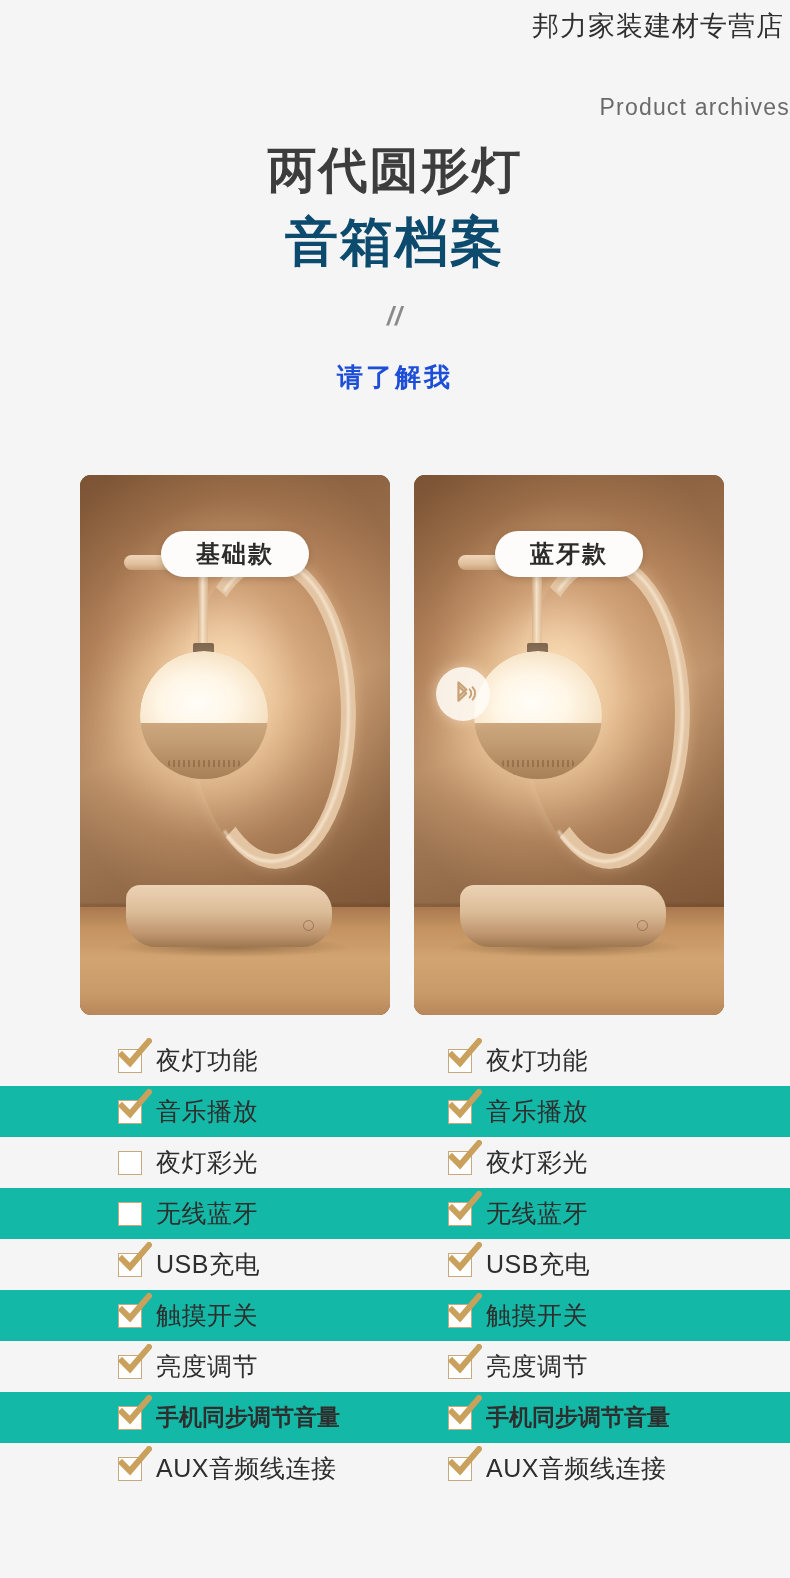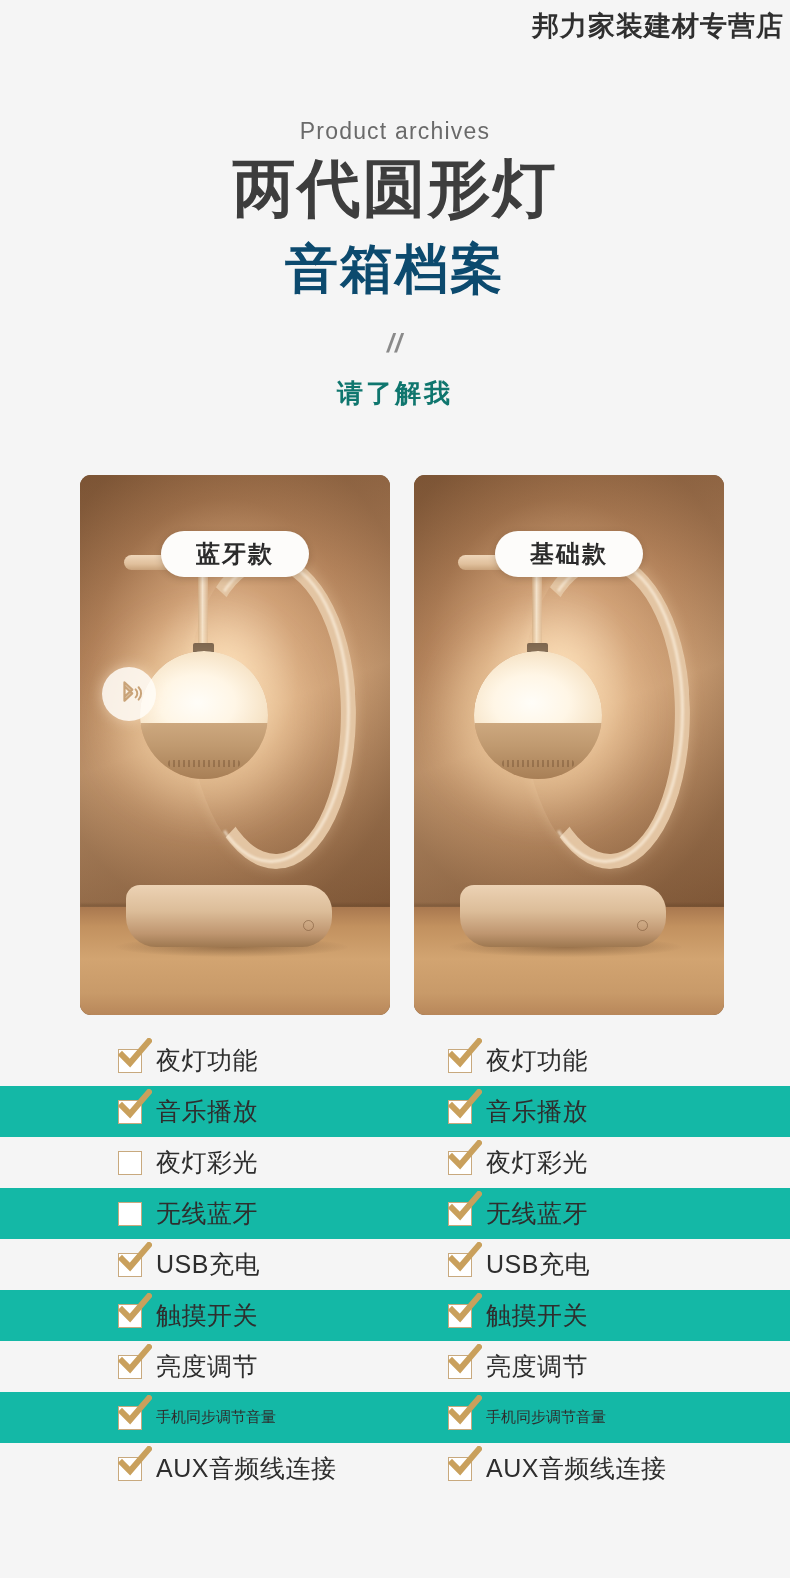--- a/index.html
+++ b/index.html
@@ -23,69 +23,70 @@
     top: 0; left: 0;
     width: 790px;
     height: 52px;
     display: flex;
     align-items: center;
     justify-content: flex-end;
     padding-right: 6px;
   }
   .shop-name {
     font-size: 27px;
-    font-weight: bold;
+    font-weight: normal;
     color: #2f2f2f;
     letter-spacing: 1px;
     white-space: nowrap;
   }
 
   
   .title-block {
     position: absolute;
     top: 52px; left: 0;
     width: 790px;
     text-align: center;
   }
   .eyebrow {
     font-size: 23px;
     color: #6a6a6a;
     letter-spacing: 1.2px;
-    margin-top: 66px;
+    margin-top: 42px;
     font-weight: normal;
+    text-align: right;
   }
   .headline {
-    font-size: 63px;
+    font-size: 49px;
     font-weight: bold;
     color: #3d3d3d;
     letter-spacing: 2px;
     line-height: 1.38;
-    margin-top: 0;
+    margin-top: 16px;
   }
   .headline-2 {
     font-size: 53px;
     font-weight: bold;
     color: #0c4a6e;
     letter-spacing: 2px;
     line-height: 1.38;
   }
   .slashes {
     font-size: 25px;
     color: #8a8a8a;
     font-style: italic;
     font-weight: bold;
     margin-top: 24px;
     letter-spacing: 1px;
   }
   .tagline {
     font-size: 26px;
-    color: #0f766e;
+    color: #1d4ed8;
     font-weight: bold;
     letter-spacing: 3px;
-    margin-top: 18px;
+    margin-top: 29px;
   }
 
   
   .photo-row {
     position: absolute;
     top: 475px;
     left: 80px;
     width: 644px;
     height: 540px;
     display: flex;
@@ -346,22 +347,23 @@
   }
 
   .feat-label {
     font-size: 25px;
     color: #2e2e2e;
     font-weight: 500;
     letter-spacing: 0.5px;
     white-space: nowrap;
   }
   .feat-label.compact {
-    font-size: 15px;
+    font-size: 23px;
     letter-spacing: 0px;
+    font-weight: bold;
   }
 </style>
 </head>
 <body>
 
 <div class="page">
 
   <div class="shop-header">
     <div class="shop-name">邦力家装建材专营店</div>
   </div>
@@ -392,30 +394,22 @@
         <div class="sphere">
           <div class="sphere-top"></div>
           <div class="sphere-bottom"></div>
           <div class="sphere-grille"></div>
         </div>
         <div class="base">
           <div class="base-dot"></div>
         </div>
       </div>
 
-      <div class="bt-badge">
-        <svg width="34" height="34" viewBox="0 0 34 34" aria-hidden="true">
-          <path d="M12.5 9.2 L20.2 16.3 L12.5 23.6 L12.5 5.5 L20.2 12.7 L12.5 19.8" fill="none" stroke="#c9a378" stroke-width="2.3" stroke-linecap="round" stroke-linejoin="round"></path>
-          <path d="M23.6 12.4 a5.6 5.6 0 0 1 0 8.0" fill="none" stroke="#c9a378" stroke-width="2.0" stroke-linecap="round"></path>
-          <path d="M26.6 10.2 a9.0 9.0 0 0 1 0 12.4" fill="none" stroke="#c9a378" stroke-width="2.0" stroke-linecap="round"></path>
-        </svg>
-      </div>
-
       <div class="badge">
-        <span class="badge-text">蓝牙款</span>
+        <span class="badge-text">基础款</span>
       </div>
     </div>
 
     <div class="photo-card">
       <div class="wall"></div>
       <div class="table-edge"></div>
       <div class="table-surface"></div>
 
       <div class="lamp">
         <div class="base-shadow"></div>
@@ -428,22 +422,30 @@
         <div class="sphere">
           <div class="sphere-top"></div>
           <div class="sphere-bottom"></div>
           <div class="sphere-grille"></div>
         </div>
         <div class="base">
           <div class="base-dot"></div>
         </div>
       </div>
 
+      <div class="bt-badge">
+        <svg width="34" height="34" viewBox="0 0 34 34" aria-hidden="true">
+          <path d="M12.5 9.2 L20.2 16.3 L12.5 23.6 L12.5 5.5 L20.2 12.7 L12.5 19.8" fill="none" stroke="#c9a378" stroke-width="2.3" stroke-linecap="round" stroke-linejoin="round"></path>
+          <path d="M23.6 12.4 a5.6 5.6 0 0 1 0 8.0" fill="none" stroke="#c9a378" stroke-width="2.0" stroke-linecap="round"></path>
+          <path d="M26.6 10.2 a9.0 9.0 0 0 1 0 12.4" fill="none" stroke="#c9a378" stroke-width="2.0" stroke-linecap="round"></path>
+        </svg>
+      </div>
+
       <div class="badge">
-        <span class="badge-text">基础款</span>
+        <span class="badge-text">蓝牙款</span>
       </div>
     </div>
 
   </div>
 
   <div class="features">
       <div class="feat-row">
         <div class="feat-cell left">
           <span class="checkbox">
             <svg class="tick" viewBox="0 0 34 32" aria-hidden="true">

